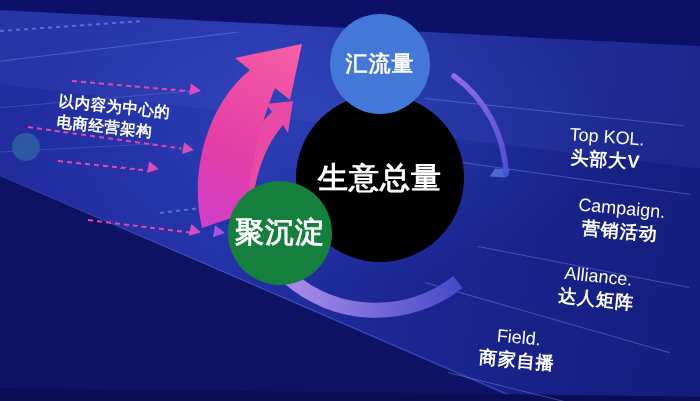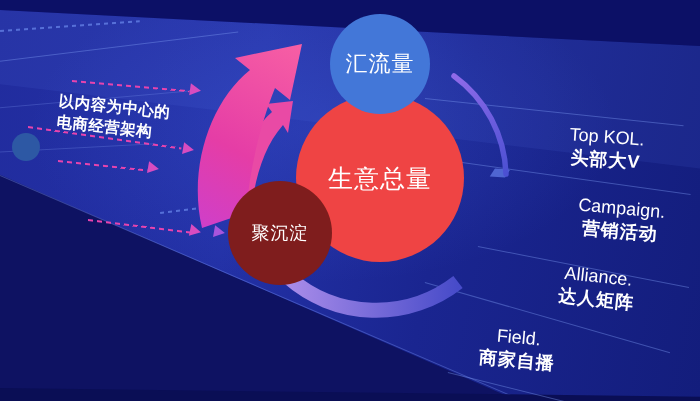--- a/index.html
+++ b/index.html
@@ -32,24 +32,24 @@
     background:repeating-linear-gradient(90deg,#e743ae 0 5px,transparent 5px 9px);}
   .dash-b{position:absolute;height:2px;transform-origin:left top;
     background:repeating-linear-gradient(90deg,rgba(125,160,255,0.55) 0 4px,transparent 4px 8px);}
   .tri{position:absolute;width:0;height:0;border-top:6px solid transparent;
     border-bottom:6px solid transparent;border-left:11px solid #d84cc0;}
   
   .quad{position:absolute;background:#4f66d2;}
   .dot{position:absolute;border-radius:50%;background:#2d58a4;}
   
   .circle{position:absolute;border-radius:50%;display:flex;align-items:center;justify-content:center;
-    color:#ffffff;font-weight:normal;letter-spacing:1px;text-align:right;}
-  .hub{left:296px;top:94px;width:168px;height:168px;background:#ef4444;font-size:25px;}
+    color:#ffffff;font-weight:bold;letter-spacing:1px;text-align:right;}
+  .hub{left:296px;top:94px;width:168px;height:168px;background:#000000;font-size:30px;}
   .node-traffic{left:330px;top:14px;width:100px;height:100px;background:#4377d8;font-size:22px;}
-  .node-retention{left:228px;top:181px;width:104px;height:104px;background:#7f1d1d;font-size:18px;}
+  .node-retention{left:228px;top:181px;width:104px;height:104px;background:#15803d;font-size:29px;}
   .node-conversion{left:429px;top:179px;width:98px;height:98px;background:#3a63d2;font-size:22px;}
   
   .annotation{position:absolute;left:60px;top:90px;width:140px;color:#ffffff;
     font-size:15.5px;font-weight:600;line-height:21px;transform:rotate(6deg);
     transform-origin:left top;letter-spacing:0.5px;}
   .side-label{position:absolute;color:#ffffff;text-align:center;transform-origin:left top;}
   .side-label .en{display:block;font-size:18px;font-weight:500;line-height:23px;}
   .side-label .cn{display:block;font-size:18px;font-weight:bold;line-height:23px;letter-spacing:1px;}
   .sl-0{left:552px;top:122px;width:112px;transform:rotate(4deg);}
   .sl-1{left:562px;top:192px;width:122px;transform:rotate(5deg);}

